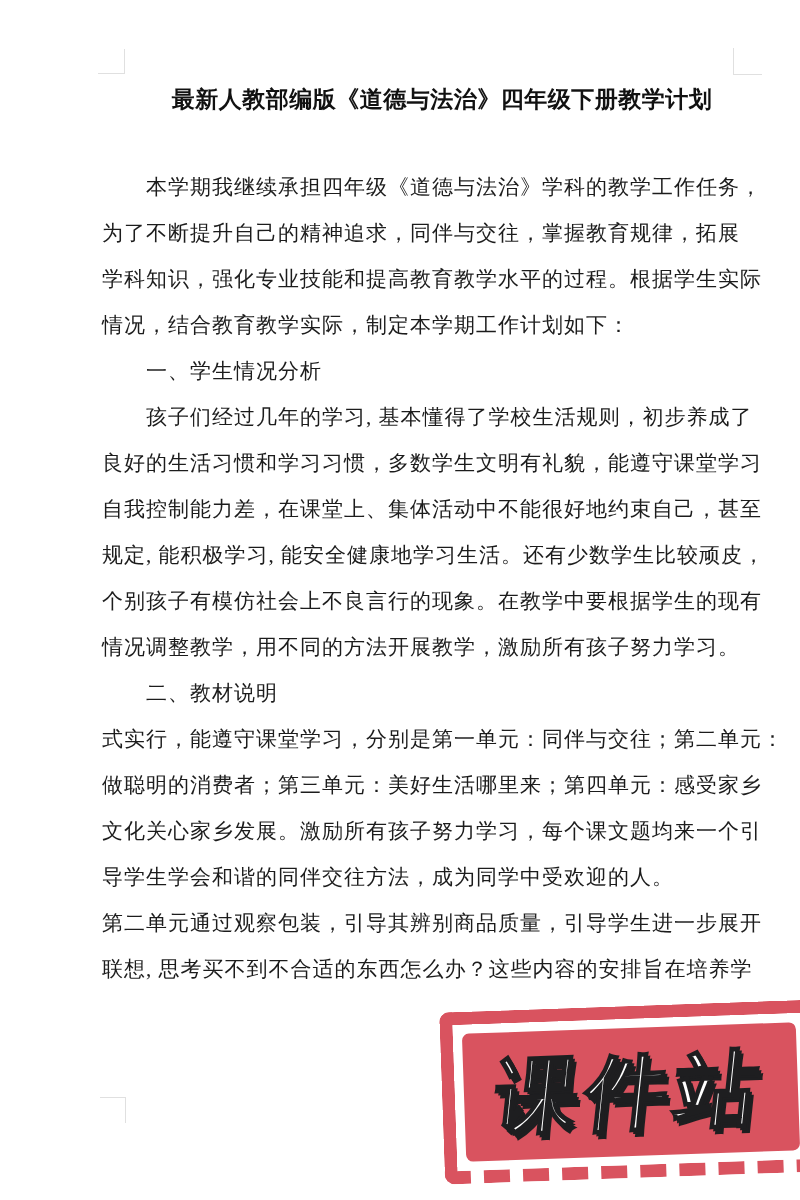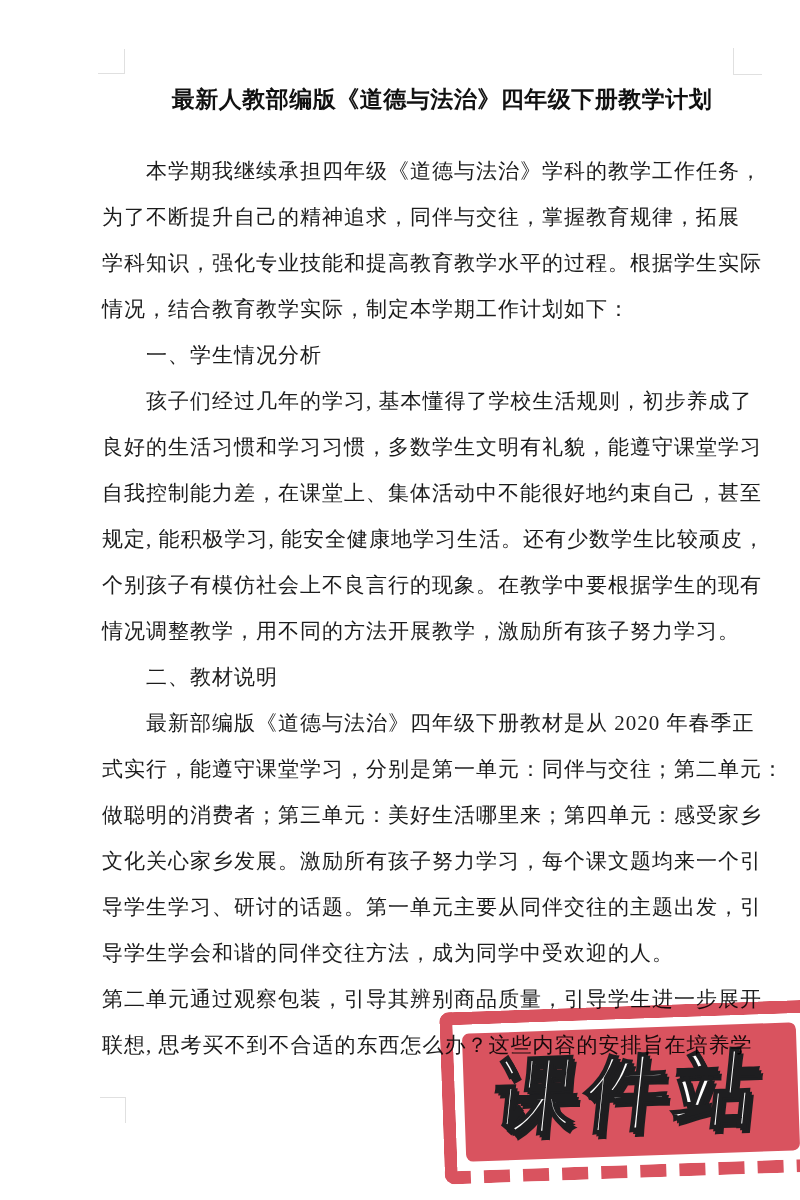--- a/index.html
+++ b/index.html
@@ -49,21 +49,21 @@
     margin: 0;
     text-align: center;
     font-size: 23px;
     font-weight: bold;
     letter-spacing: 0.5px;
     color: #111;
   }
 
   .doc-body {
     position: absolute;
-    left: 60px; top: 148px;
+    left: 60px; top: 164px;
     width: 684px;
   }
   .line {
     height: 46px;
     line-height: 46px;
     font-size: 21px;
     letter-spacing: 1px;
     white-space: nowrap;
     color: var(--text);
   }
@@ -127,25 +127,23 @@
       <div class="line">学科知识，强化专业技能和提高教育教学水平的过程。根据学生实际</div>
       <div class="line">情况，结合教育教学实际，制定本学期工作计划如下：</div>
       <div class="line indent">一、学生情况分析</div>
       <div class="line indent">孩子们经过几年的学习, 基本懂得了学校生活规则，初步养成了</div>
       <div class="line">良好的生活习惯和学习习惯，多数学生文明有礼貌，能遵守课堂学习</div>
       <div class="line">自我控制能力差，在课堂上、集体活动中不能很好地约束自己，甚至</div>
       <div class="line">规定, 能积极学习, 能安全健康地学习生活。还有少数学生比较顽皮，</div>
       <div class="line">个别孩子有模仿社会上不良言行的现象。在教学中要根据学生的现有</div>
       <div class="line">情况调整教学，用不同的方法开展教学，激励所有孩子努力学习。</div>
       <div class="line indent">二、教材说明</div>
-      <div class="line indent">最新部编版《道德与法治》四年级下册教材是从 2020 年春季正</div>
       <div class="line">式实行，能遵守课堂学习，分别是第一单元：同伴与交往；第二单元：</div>
       <div class="line">做聪明的消费者；第三单元：美好生活哪里来；第四单元：感受家乡</div>
       <div class="line">文化关心家乡发展。激励所有孩子努力学习，每个课文题均来一个引</div>
-      <div class="line">导学生学习、研讨的话题。第一单元主要从同伴交往的主题出发，引</div>
       <div class="line">导学生学会和谐的同伴交往方法，成为同学中受欢迎的人。</div>
       <div class="line">第二单元通过观察包装，引导其辨别商品质量，引导学生进一步展开</div>
       <div class="line">联想, 思考买不到不合适的东西怎么办？这些内容的安排旨在培养学</div>
     </div>
 
   <div class="stamp">
     <div class="stamp-frame">
       <div class="stamp-fill">
         <span class="stamp-text">课件站</span>
       </div>

